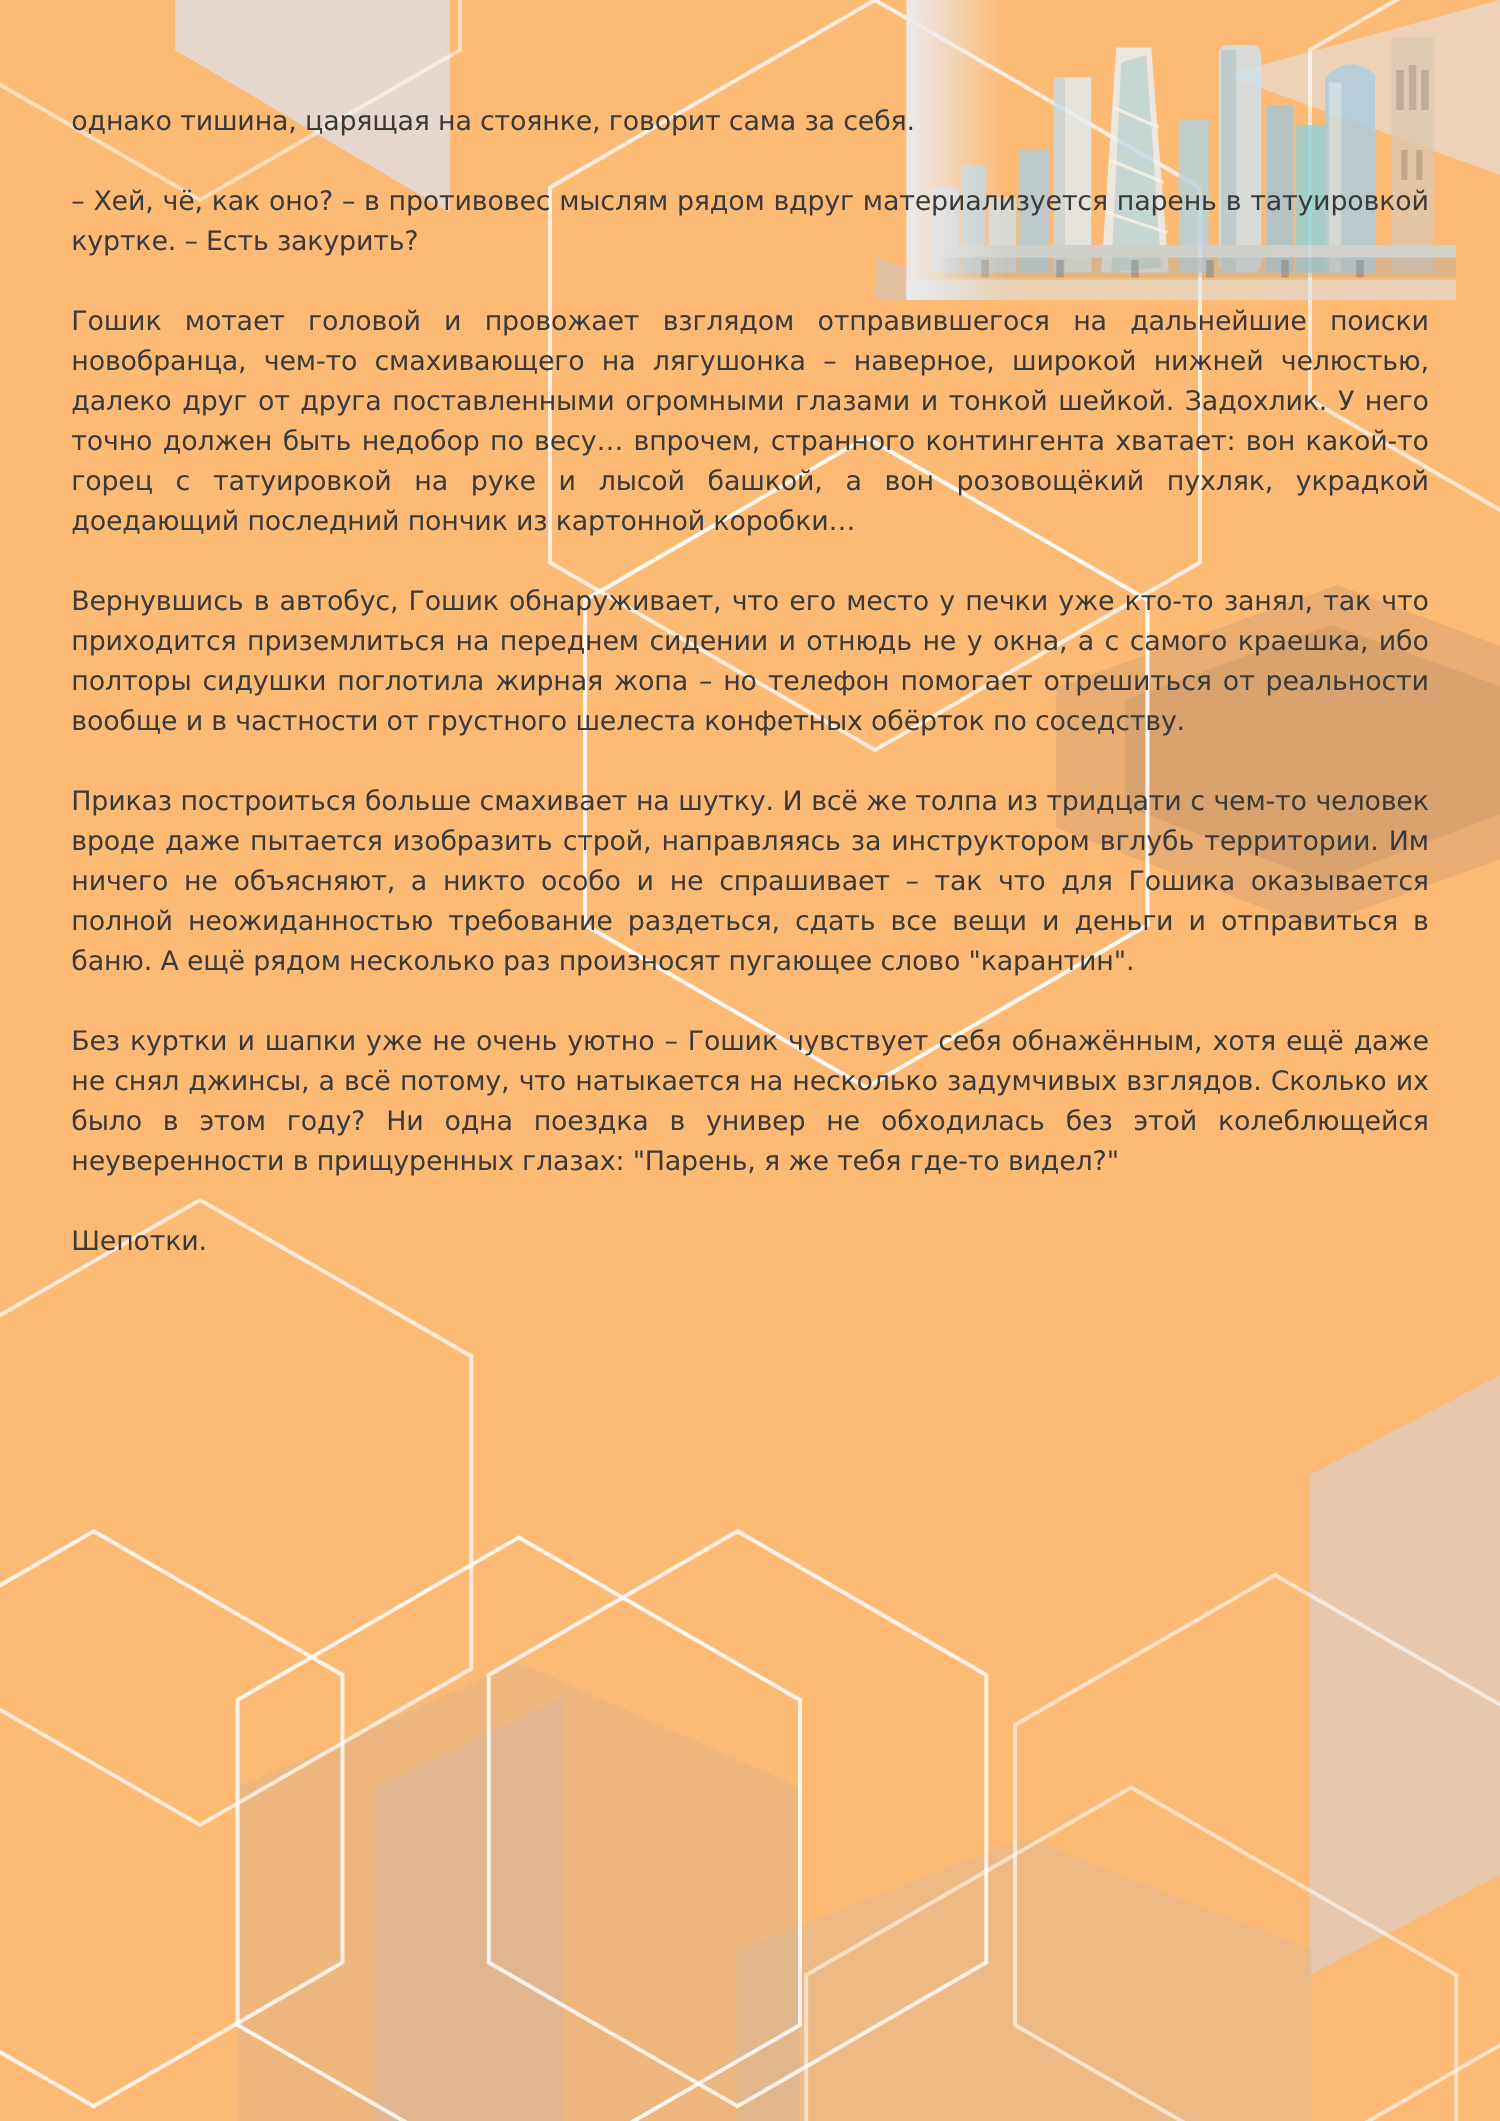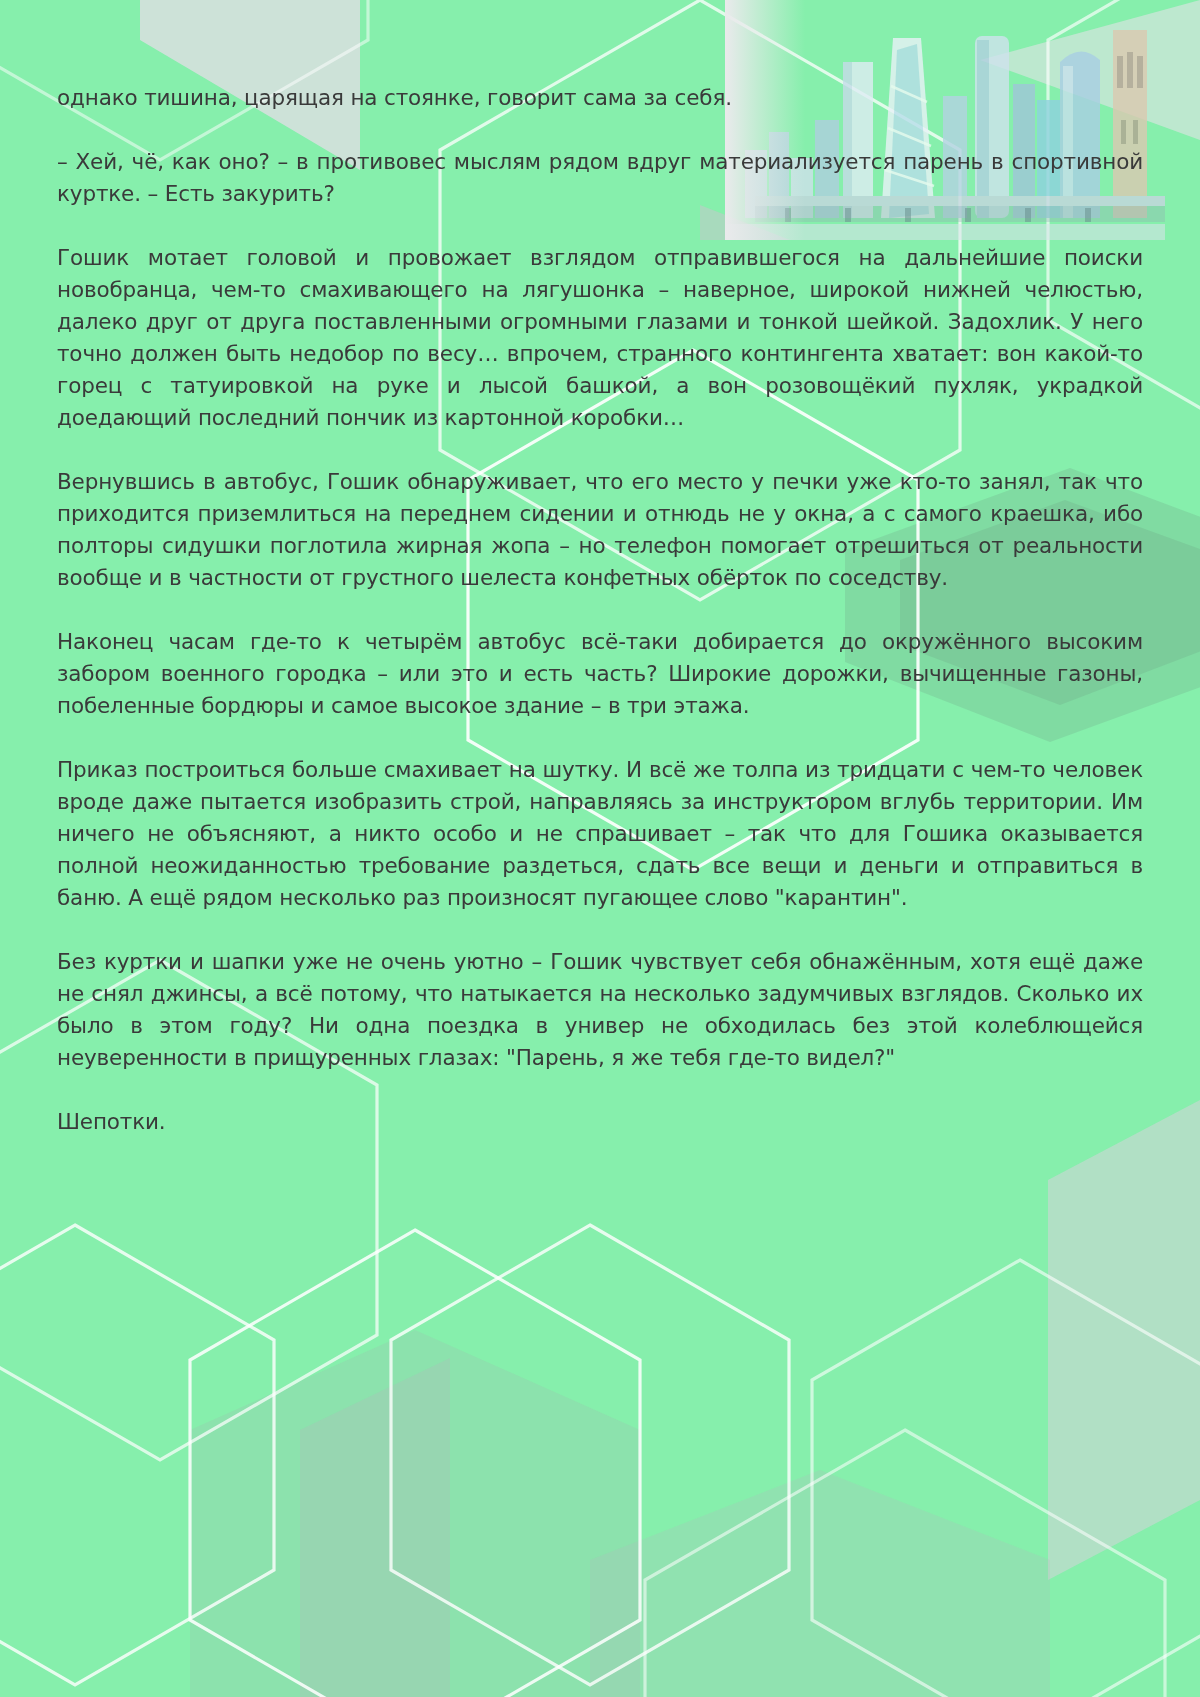--- a/index.html
+++ b/index.html
@@ -1,20 +1,20 @@
 <!DOCTYPE html>
 <html><head>
 <meta charset="utf-8">
 <style>
   html,body{margin:0;padding:0;}
   body{font-family:"DejaVu Sans",sans-serif;}
   .page{
     position:relative;
     width:1200px;height:1697px;
-    background:#86efac;
+    background:#fdba74;
     overflow:hidden;
   }
   .bg-pattern{
     position:absolute;left:0;top:0;width:1200px;height:1697px;
     display:block;
   }
   .city{
     position:absolute;left:725px;top:0;width:440px;height:240px;
     display:block;
   }
@@ -118,22 +118,21 @@
         <rect x="300" y="208" width="6" height="14"></rect>
         <rect x="360" y="208" width="6" height="14"></rect>
       </g>
       <rect x="0" y="224" width="440" height="16" fill="#d9e3ea" opacity="0.7"></rect>
     </g>
     <rect x="0" y="0" width="80" height="240" fill="url(#fadeL)"></rect>
   </svg>
 
   <main class="content">
     <p>однако тишина, царящая на стоянке, говорит сама за себя.</p>
-    <p>– Хей, чё, как оно? – в противовес мыслям рядом вдруг материализуется парень в спортивной куртке. – Есть закурить?</p>
+    <p>– Хей, чё, как оно? – в противовес мыслям рядом вдруг материализуется парень в татуировкой куртке. – Есть закурить?</p>
     <p>Гошик мотает головой и провожает взглядом отправившегося на дальнейшие поиски новобранца, чем-то смахивающего на лягушонка – наверное, широкой нижней челюстью, далеко друг от друга поставленными огромными глазами и тонкой шейкой. Задохлик. У него точно должен быть недобор по весу… впрочем, странного контингента хватает: вон какой-то горец с татуировкой на руке и лысой башкой, а вон розовощёкий пухляк, украдкой доедающий последний пончик из картонной коробки…</p>
     <p>Вернувшись в автобус, Гошик обнаруживает, что его место у печки уже кто-то занял, так что приходится приземлиться на переднем сидении и отнюдь не у окна, а с самого краешка, ибо полторы сидушки поглотила жирная жопа – но телефон помогает отрешиться от реальности вообще и в частности от грустного шелеста конфетных обёрток по соседству.</p>
-    <p>Наконец часам где-то к четырём автобус всё-таки добирается до окружённого высоким забором военного городка – или это и есть часть? Широкие дорожки, вычищенные газоны, побеленные бордюры и самое высокое здание – в три этажа.</p>
     <p>Приказ построиться больше смахивает на шутку. И всё же толпа из тридцати с чем-то человек вроде даже пытается изобразить строй, направляясь за инструктором вглубь территории. Им ничего не объясняют, а никто особо и не спрашивает – так что для Гошика оказывается полной неожиданностью требование раздеться, сдать все вещи и деньги и отправиться в баню. А ещё рядом несколько раз произносят пугающее слово "карантин".</p>
     <p>Без куртки и шапки уже не очень уютно – Гошик чувствует себя обнажённым, хотя ещё даже не снял джинсы, а всё потому, что натыкается на несколько задумчивых взглядов. Сколько их было в этом году? Ни одна поездка в универ не обходилась без этой колеблющейся неуверенности в прищуренных глазах: "Парень, я же тебя где-то видел?"</p>
     <p>Шепотки.</p>
   </main>
 
 </div>
 
 </body></html>

